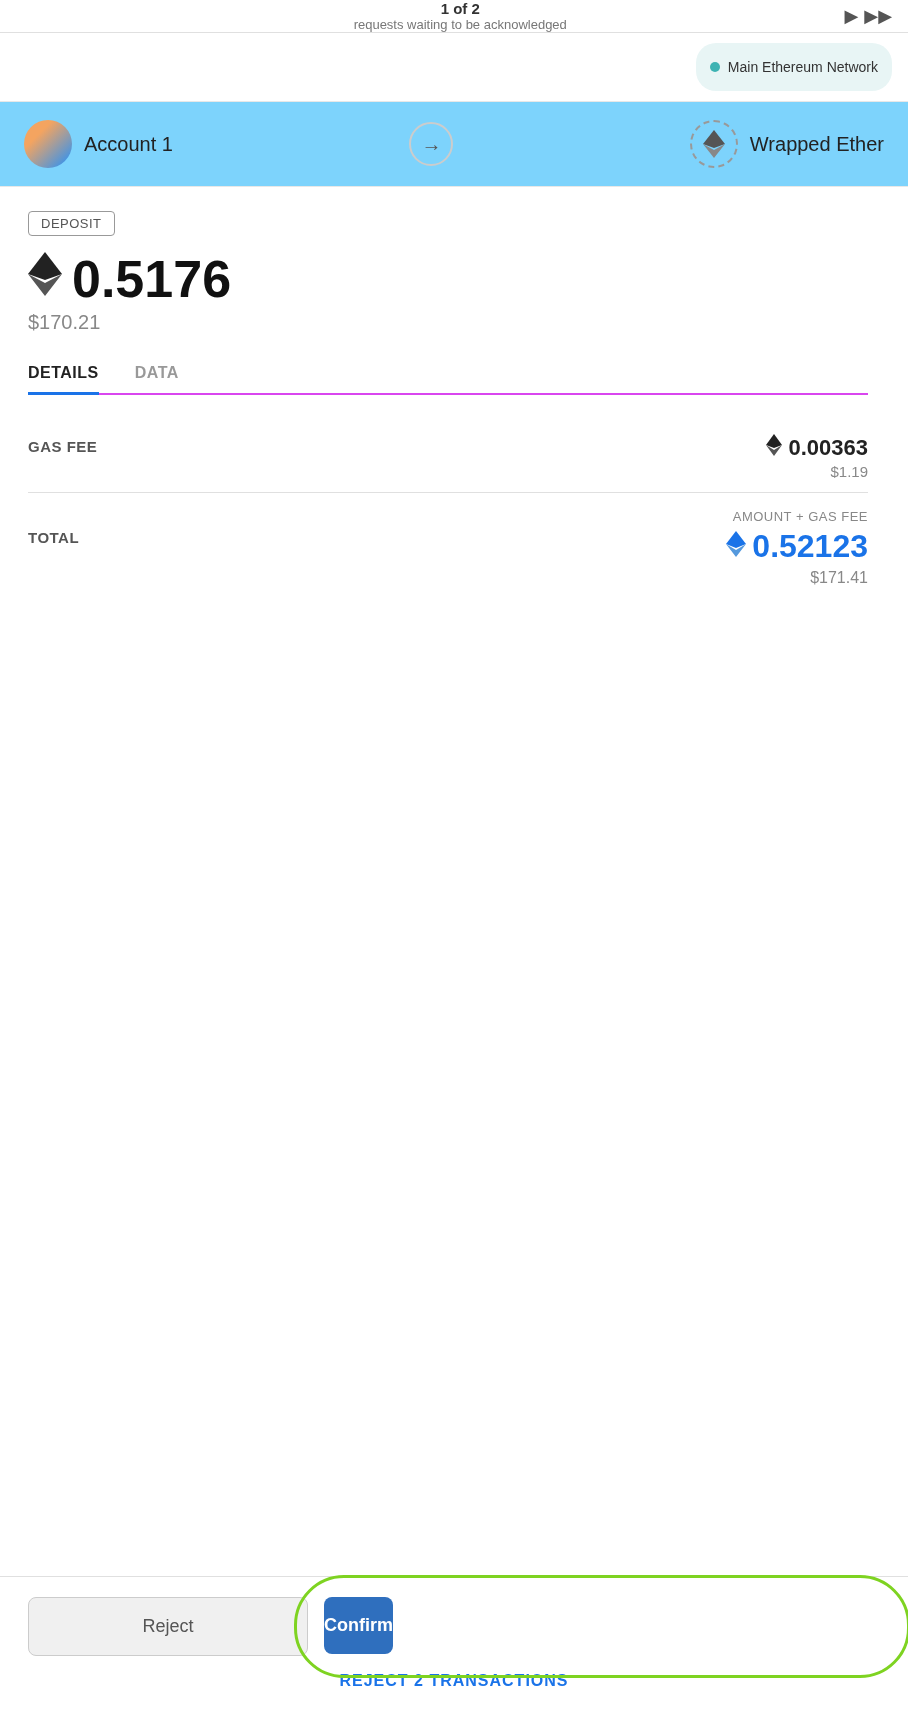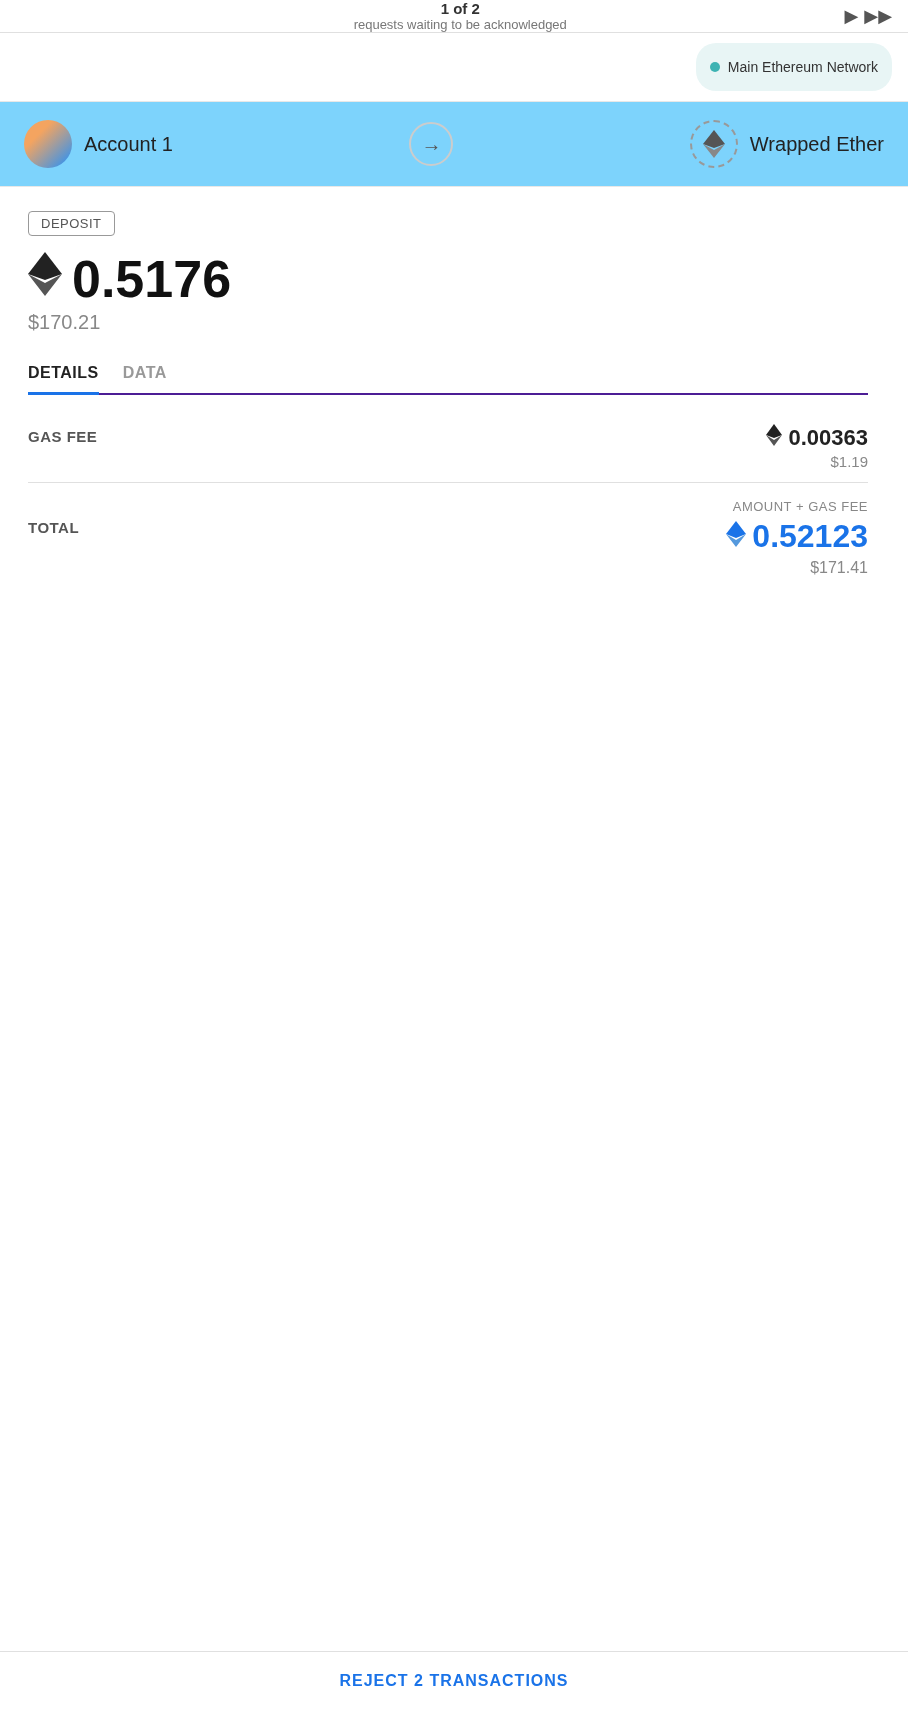--- a/index.html
+++ b/index.html
@@ -176,23 +176,23 @@
     }
     .amount-usd {
       font-size: 20px;
       color: #888;
       margin-bottom: 20px;
     }
 
     
     .tabs-row {
       display: flex;
-      gap: 24px;
-      border-bottom: 2px solid #4c1d95;
-      margin-bottom: 1px;
+      gap: 36px;
+      border-bottom: 2px solid #d946ef;
+      margin-bottom: 11px;
     }
     .tab {
       padding: 10px 0;
       font-size: 16px;
       font-weight: 600;
       color: #999;
       cursor: pointer;
       border-bottom: 3px solid transparent;
       margin-bottom: -2px;
       letter-spacing: 0.5px;
@@ -465,16 +465,23 @@
           </div>
           <div class="total-usd">$171.41</div>
         </div>
       </div>
     </div>
   </div>
 
   <div class="spacer"></div>
 
   <div class="bottom-actions">
+    <div class="action-buttons">
+      <button class="reject-btn">Reject</button>
+      <div class="confirm-wrapper">
+        <button class="confirm-btn">Confirm</button>
+        <div class="confirm-highlight"></div>
+      </div>
+    </div>
     <div class="reject-all">REJECT 2 TRANSACTIONS</div>
   </div>
 
 </div>
 
 </body></html>

